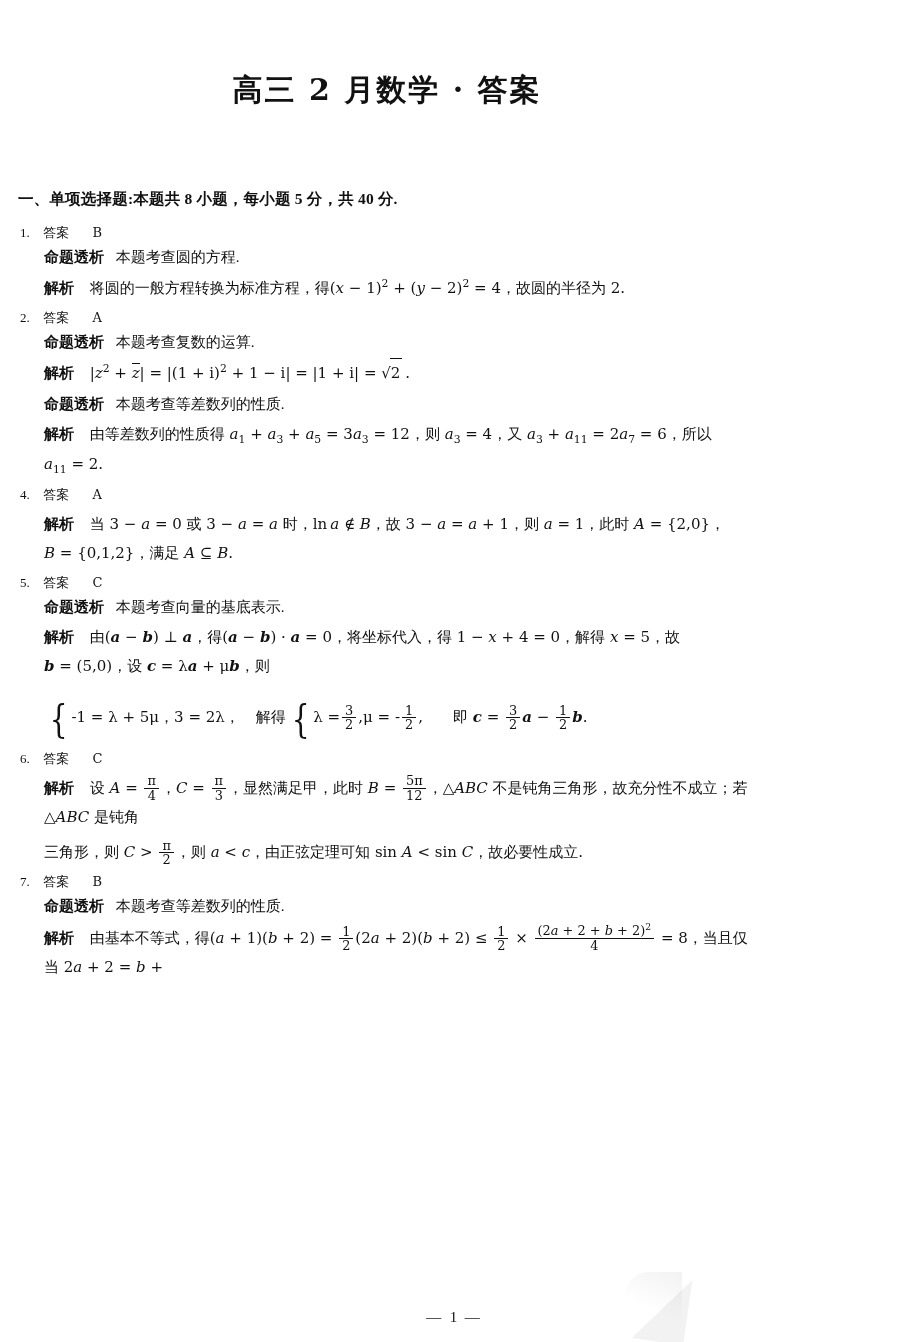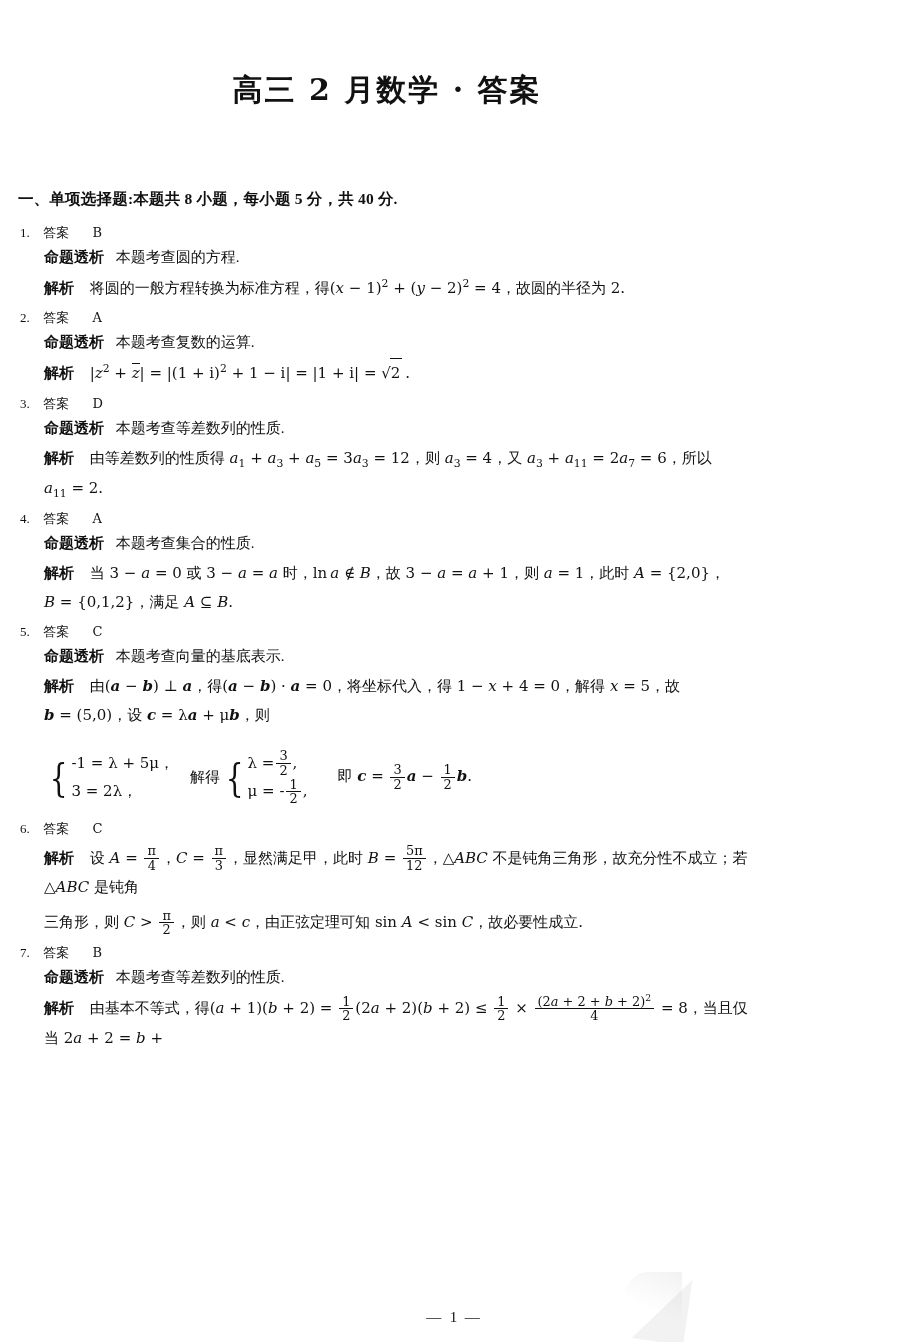--- a/index.html
+++ b/index.html
@@ -107,21 +107,21 @@
   }
   .brace {
     font-size: 40px;
     line-height: 0.9;
     font-family: "DejaVu Serif", serif;
     transform: scaleX(0.7);
     display: inline-block;
   }
   .brace-rows {
     display: inline-flex;
-    flex-direction: column;
+    flex-direction: row;
     justify-content: center;
     font-size: 15px;
     line-height: 1.9;
   }
   .case-block {
     margin: 18px 0 14px 26px;
     font-size: 15px;
     display: flex;
     align-items: center;
     flex-wrap: nowrap;
@@ -200,44 +200,35 @@
         <span class="tip-label">命题透析</span>
         <span>本题考查复数的运算.</span>
       </div>
       <div class="sol-line">
         <span class="sol-label">解析</span>
         <span class="math">|<i class="v">z</i><sup>2</sup>&nbsp;+&nbsp;<span style="border-top:1px solid #111;"><i class="v">z</i></span>|&nbsp;=&nbsp;|(1&nbsp;+&nbsp;i)<sup>2</sup>&nbsp;+&nbsp;1&nbsp;−&nbsp;i|&nbsp;=&nbsp;|1&nbsp;+&nbsp;i|&nbsp;=&nbsp;<span class="radic">√</span><span class="sqrt">2</span> .</span>
       </div>
     </div>
 
     <div>
-      <div class="ans-line">
-        <span class="ans-no">3.</span>
-        <span class="ans-label">答案</span>
-        <span class="ans-val math">D</span>
-      </div>
       <div class="tip-line">
         <span class="tip-label">命题透析</span>
         <span>本题考查等差数列的性质.</span>
       </div>
       <div class="sol-line">
         <span class="sol-label">解析</span>
         <span class="math">由等差数列的性质得 <i class="v">a</i><sub>1</sub>&nbsp;+&nbsp;<i class="v">a</i><sub>3</sub>&nbsp;+&nbsp;<i class="v">a</i><sub>5</sub>&nbsp;=&nbsp;3<i class="v">a</i><sub>3</sub>&nbsp;=&nbsp;12，则 <i class="v">a</i><sub>3</sub>&nbsp;=&nbsp;4，又 <i class="v">a</i><sub>3</sub>&nbsp;+&nbsp;<i class="v">a</i><sub>11</sub>&nbsp;=&nbsp;2<i class="v">a</i><sub>7</sub>&nbsp;=&nbsp;6，所以 <i class="v">a</i><sub>11</sub>&nbsp;=&nbsp;2.</span>
       </div>
     </div>
 
     <div>
       <div class="ans-line">
         <span class="ans-no">4.</span>
         <span class="ans-label">答案</span>
         <span class="ans-val math">A</span>
-      </div>
-      <div class="tip-line">
-        <span class="tip-label">命题透析</span>
-        <span>本题考查集合的性质.</span>
       </div>
       <div class="sol-line">
         <span class="sol-label">解析</span>
         <span class="math">当 3&nbsp;−&nbsp;<i class="v">a</i>&nbsp;=&nbsp;0 或 3&nbsp;−&nbsp;<i class="v">a</i>&nbsp;=&nbsp;<i class="v">a</i> 时，ln <i class="v">a</i>&nbsp;∉&nbsp;<i class="v">B</i>，故 3&nbsp;−&nbsp;<i class="v">a</i>&nbsp;=&nbsp;<i class="v">a</i>&nbsp;+&nbsp;1，则 <i class="v">a</i>&nbsp;=&nbsp;1，此时 <i class="v">A</i>&nbsp;=&nbsp;{2,0}，<i class="v">B</i>&nbsp;=&nbsp;{0,1,2}，满足 <i class="v">A</i>&nbsp;⊆&nbsp;<i class="v">B</i>.</span>
       </div>
     </div>
 
     <div>
       <div class="ans-line">
         <span class="ans-no">5.</span>

